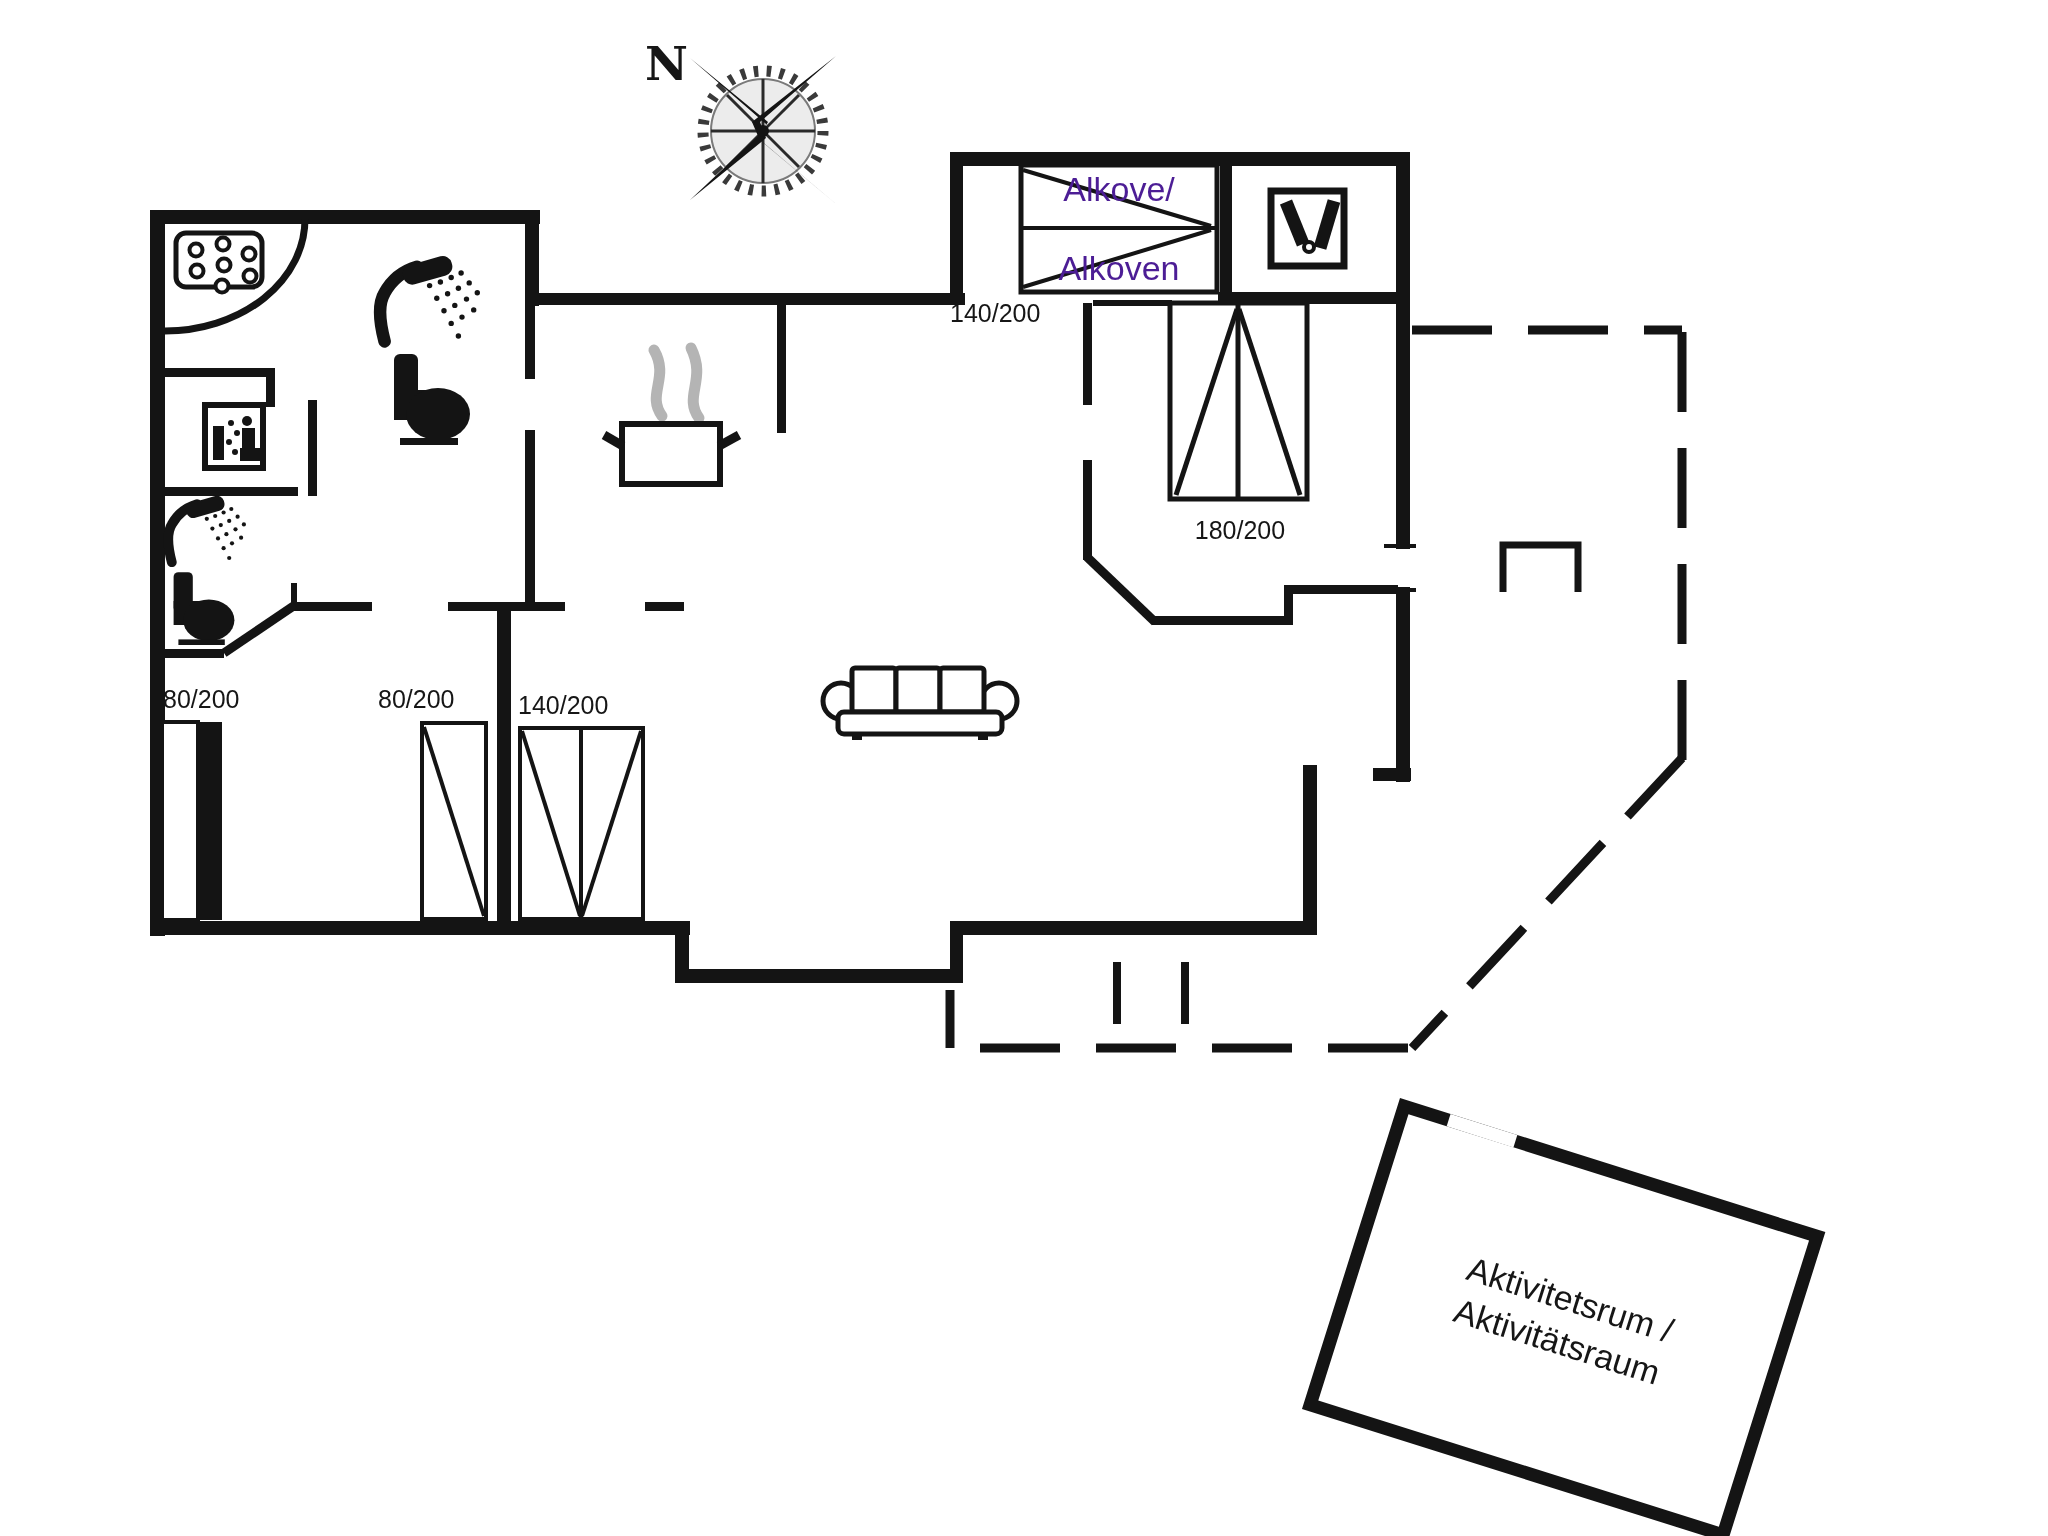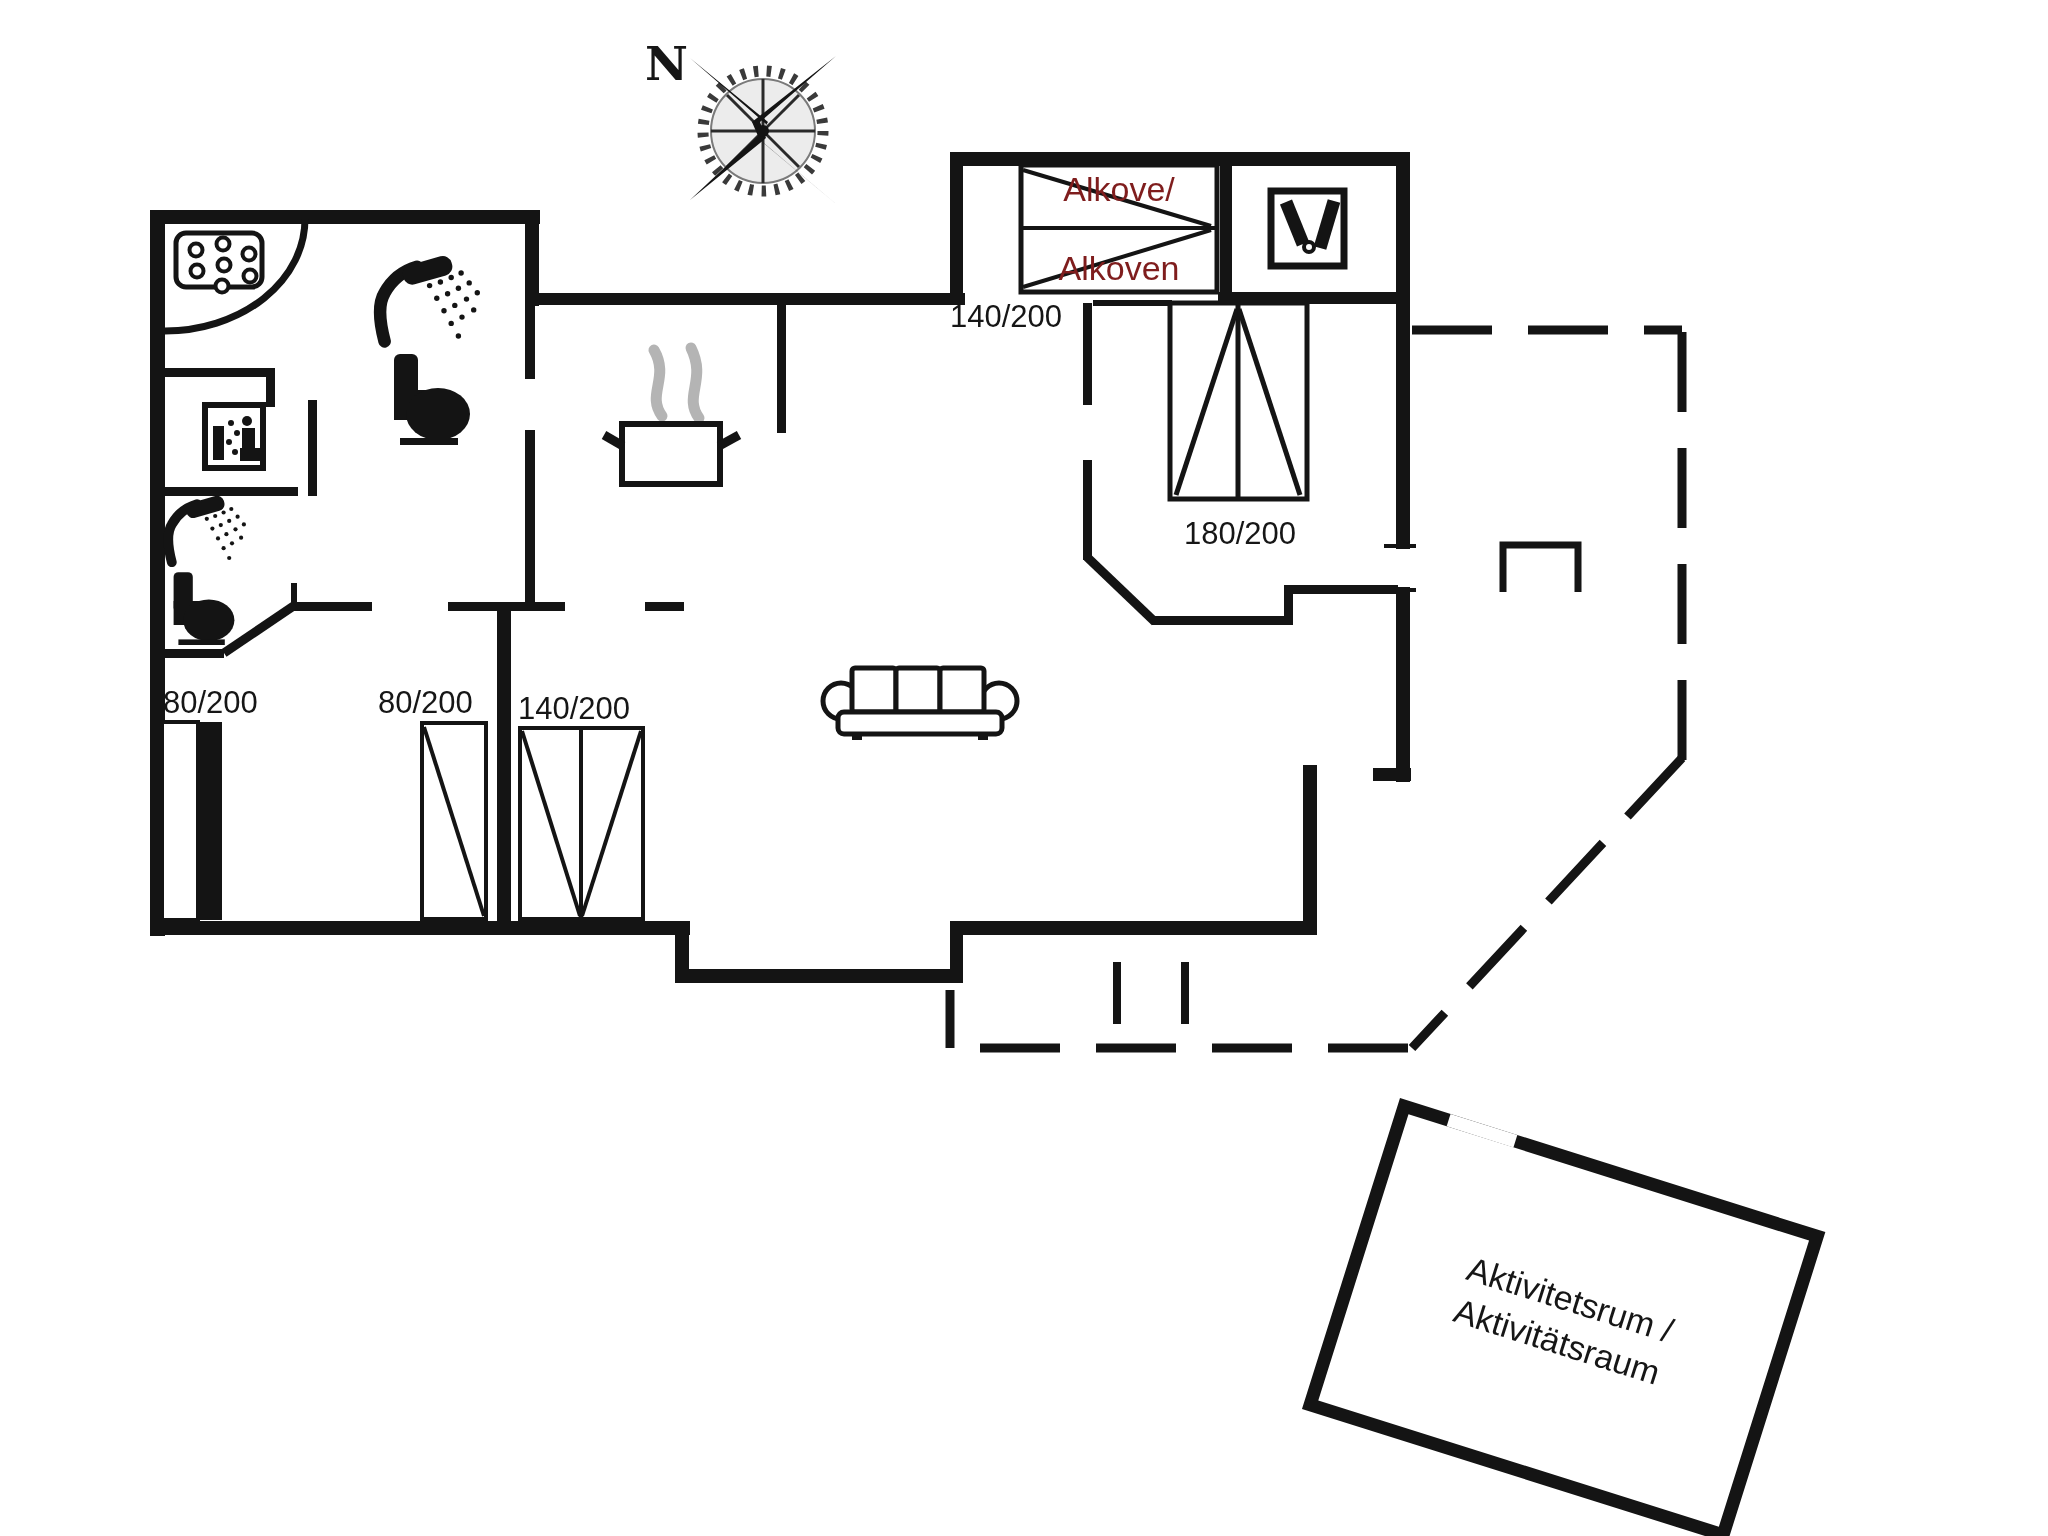--- a/index.html
+++ b/index.html
@@ -7,36 +7,36 @@
     position:relative;
     width:2048px;height:1536px;
     background:#ffffff;
     font-family:"Liberation Sans", sans-serif;
     overflow:hidden;
   }
   svg.plan{position:absolute;left:0;top:0;}
   .lbl{
     position:absolute;
     color:#161616;
-    font-size:31px;
+    font-size:25px;
     letter-spacing:0px;
     white-space:nowrap;
   }
   .lbl.center{text-align:center;}
   .north{
     font-family:"DejaVu Serif", serif;
     font-weight:bold;
     font-size:47px;
   }
   .alk{
     position:absolute;
     width:196px;
     text-align:center;
     font-size:34px;
-    color:#7f1d1d;
+    color:#4c1d95;
   }
   .activity-box{
     position:absolute;
     left:1400px;top:1098px;
     width:420px;height:300px;
     border:13px solid #141414;
     transform:rotate(17.5deg);
     transform-origin:top left;
     display:flex;align-items:center;justify-content:center;
     background:#ffffff;

